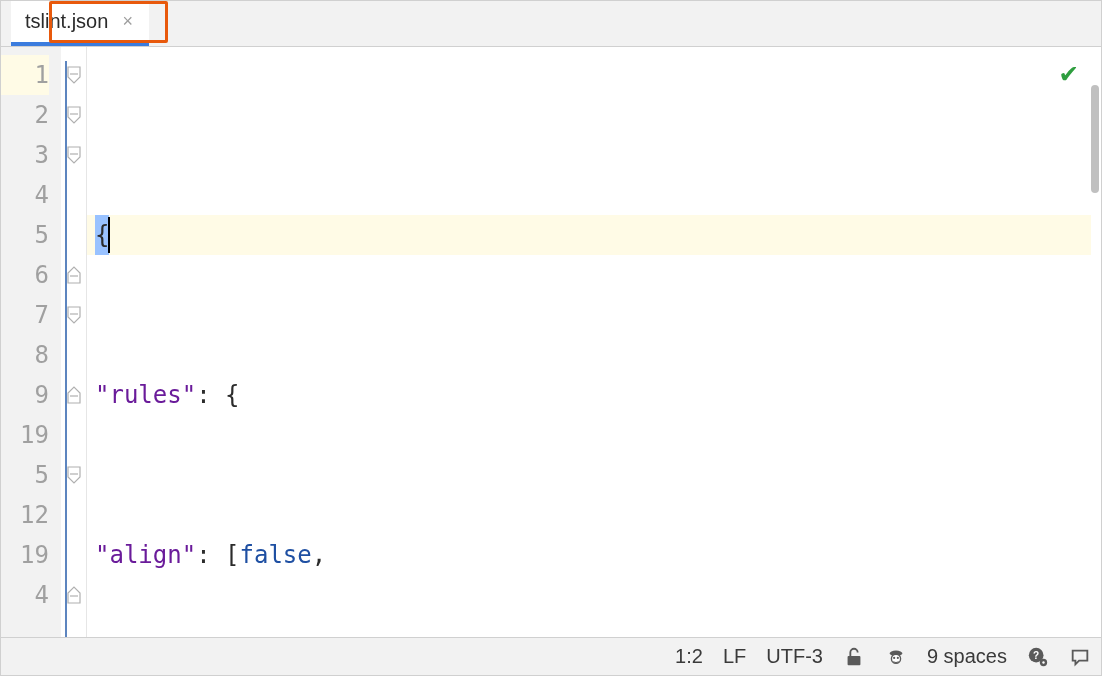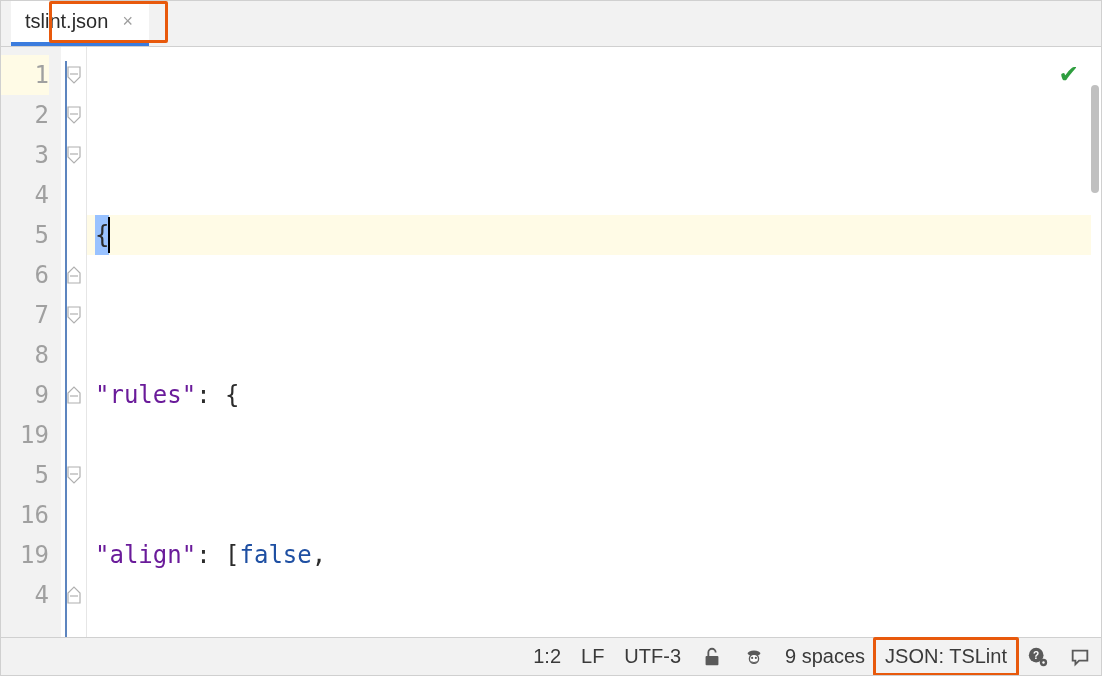--- a/index.html
+++ b/index.html
@@ -205,21 +205,21 @@
     <div class="ln">2</div>
     <div class="ln">3</div>
     <div class="ln">4</div>
     <div class="ln">5</div>
     <div class="ln">6</div>
     <div class="ln">7</div>
     <div class="ln">8</div>
     <div class="ln">9</div>
     <div class="ln">19</div>
     <div class="ln">5</div>
-    <div class="ln">16</div>
+    <div class="ln">12</div>
     <div class="ln">19</div>
     <div class="ln">4</div>
   </div>
 
   <div class="gutter-fold">
     <div class="gutter-fold-line"></div>
     <div class="fold-row">
         <div class="fold-handle">
           <svg viewBox="0 0 14 18">
             <path d="M1 1 h12 v10 l-6 6 -6 -6 z" fill="#fff" stroke="#b0b0b0" stroke-width="1.2"></path>
@@ -349,24 +349,20 @@
         <ellipse cx="12" cy="8" rx="7" ry="3"></ellipse>
         <circle cx="12" cy="14" r="5" fill="#fff" stroke="#5a5a5a" stroke-width="1.5"></circle>
         <circle cx="10" cy="13" r="1.2"></circle>
         <circle cx="14" cy="13" r="1.2"></circle>
         <path d="M9 17 q3 2 6 0" stroke="#5a5a5a" stroke-width="1.2" fill="none"></path>
       </svg>
   </div>
   <div class="sb-item">
       <span>9 spaces</span>
     </div>
-  <div class="sb-item sb-filetype">
-    <span>JSON: TSLint</span>
-    <div class="sb-filetype-highlight"></div>
-  </div>
   <div class="sb-item icon">
     <svg viewBox="0 0 24 24" fill="#5a5a5a">
         <circle cx="10" cy="10" r="8" fill="#5a5a5a"></circle>
         <text x="10" y="14" font-size="11" fill="#fff" text-anchor="middle" font-weight="bold">?</text>
         <circle cx="18" cy="18" r="4" fill="#5a5a5a"></circle>
         <circle cx="18" cy="18" r="1.3" fill="#fff"></circle>
       </svg>
   </div>
   <div class="sb-item icon">
     <svg viewBox="0 0 24 24" fill="none" stroke="#5a5a5a" stroke-width="2">

